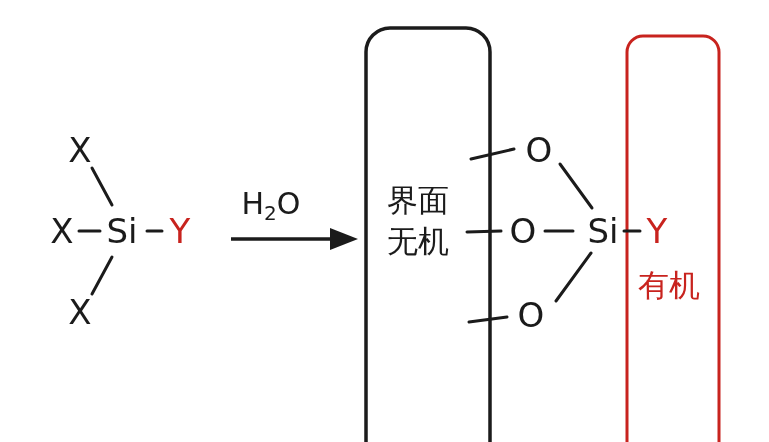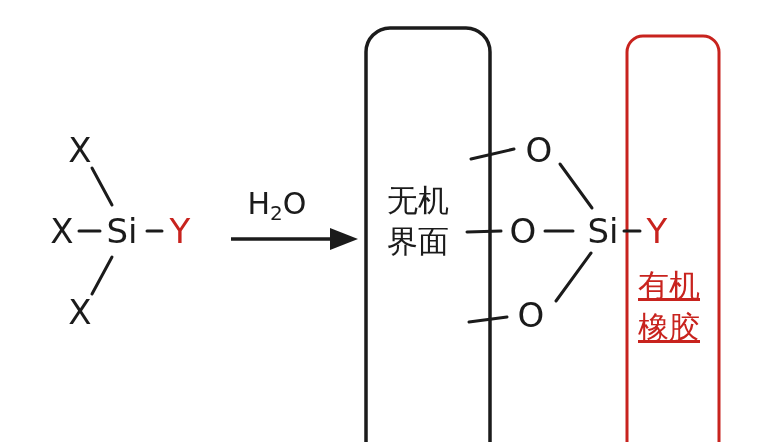--- a/index.html
+++ b/index.html
@@ -17,21 +17,21 @@
   .arrow-shaft { stroke:var(--ink); stroke-width:3.5; stroke-linecap:butt; }
   .arrow-head  { fill:var(--ink); stroke:none; }
   .lbl {
     position:absolute; transform:translateX(-50%);
     line-height:1; white-space:nowrap; color:var(--ink);
   }
   .red { color:var(--red); }
   .fs34 { font-size:34px; }
   .fs30 { font-size:30px; }
   .cjk  { font-size:31px; line-height:41px; text-align:center; }
-  .cjk-org { font-size:31px; line-height:42px; text-align:center;text-decoration:underline; }
+  .cjk-org { font-size:31px; line-height:42px; text-align:center; }
   .sub { font-size:20px; position:relative; top:6px; }
 </style>
 </head>
 <body>
 
 <div class="canvas">
 
   <svg class="art" width="769" height="442" viewBox="0 0 769 442">
 
     <rect x="366" y="28" width="124" height="480" rx="24" class="panel panel-black"></rect>
@@ -55,33 +55,32 @@
 
     <line x1="624" y1="231" x2="640" y2="231" class="bond"></line>
   </svg>
 
   <div class="lbl fs34" style="left:80px;  top:133px;">X</div>
   <div class="lbl fs34" style="left:62px;  top:214px;">X</div>
   <div class="lbl fs34" style="left:80px;  top:295px;">X</div>
   <div class="lbl fs34" style="left:122px; top:214px;">Si</div>
   <div class="lbl fs34 red" style="left:180px; top:214px;">Y</div>
 
-  <div class="lbl fs30" style="left:277px; top:189px;">
+  <div class="lbl fs30" style="left:271px; top:189px;">
     <span>H</span><span class="sub">2</span><span>O</span>
   </div>
 
   <div class="lbl cjk" style="left:418px; top:180px;">
+    <div>界面</div>
     <div>无机</div>
-    <div>界面</div>
   </div>
 
   <div class="lbl fs34" style="left:539px; top:133px;">O</div>
   <div class="lbl fs34" style="left:523px; top:214px;">O</div>
   <div class="lbl fs34" style="left:531px; top:298px;">O</div>
   <div class="lbl fs34" style="left:603px; top:214px;">Si</div>
   <div class="lbl fs34 red" style="left:657px; top:214px;">Y</div>
 
   <div class="lbl cjk-org red" style="left:669px; top:264px;">
     <div>有机</div>
-    <div>橡胶</div>
   </div>
 
 </div>
 
 </body></html>

